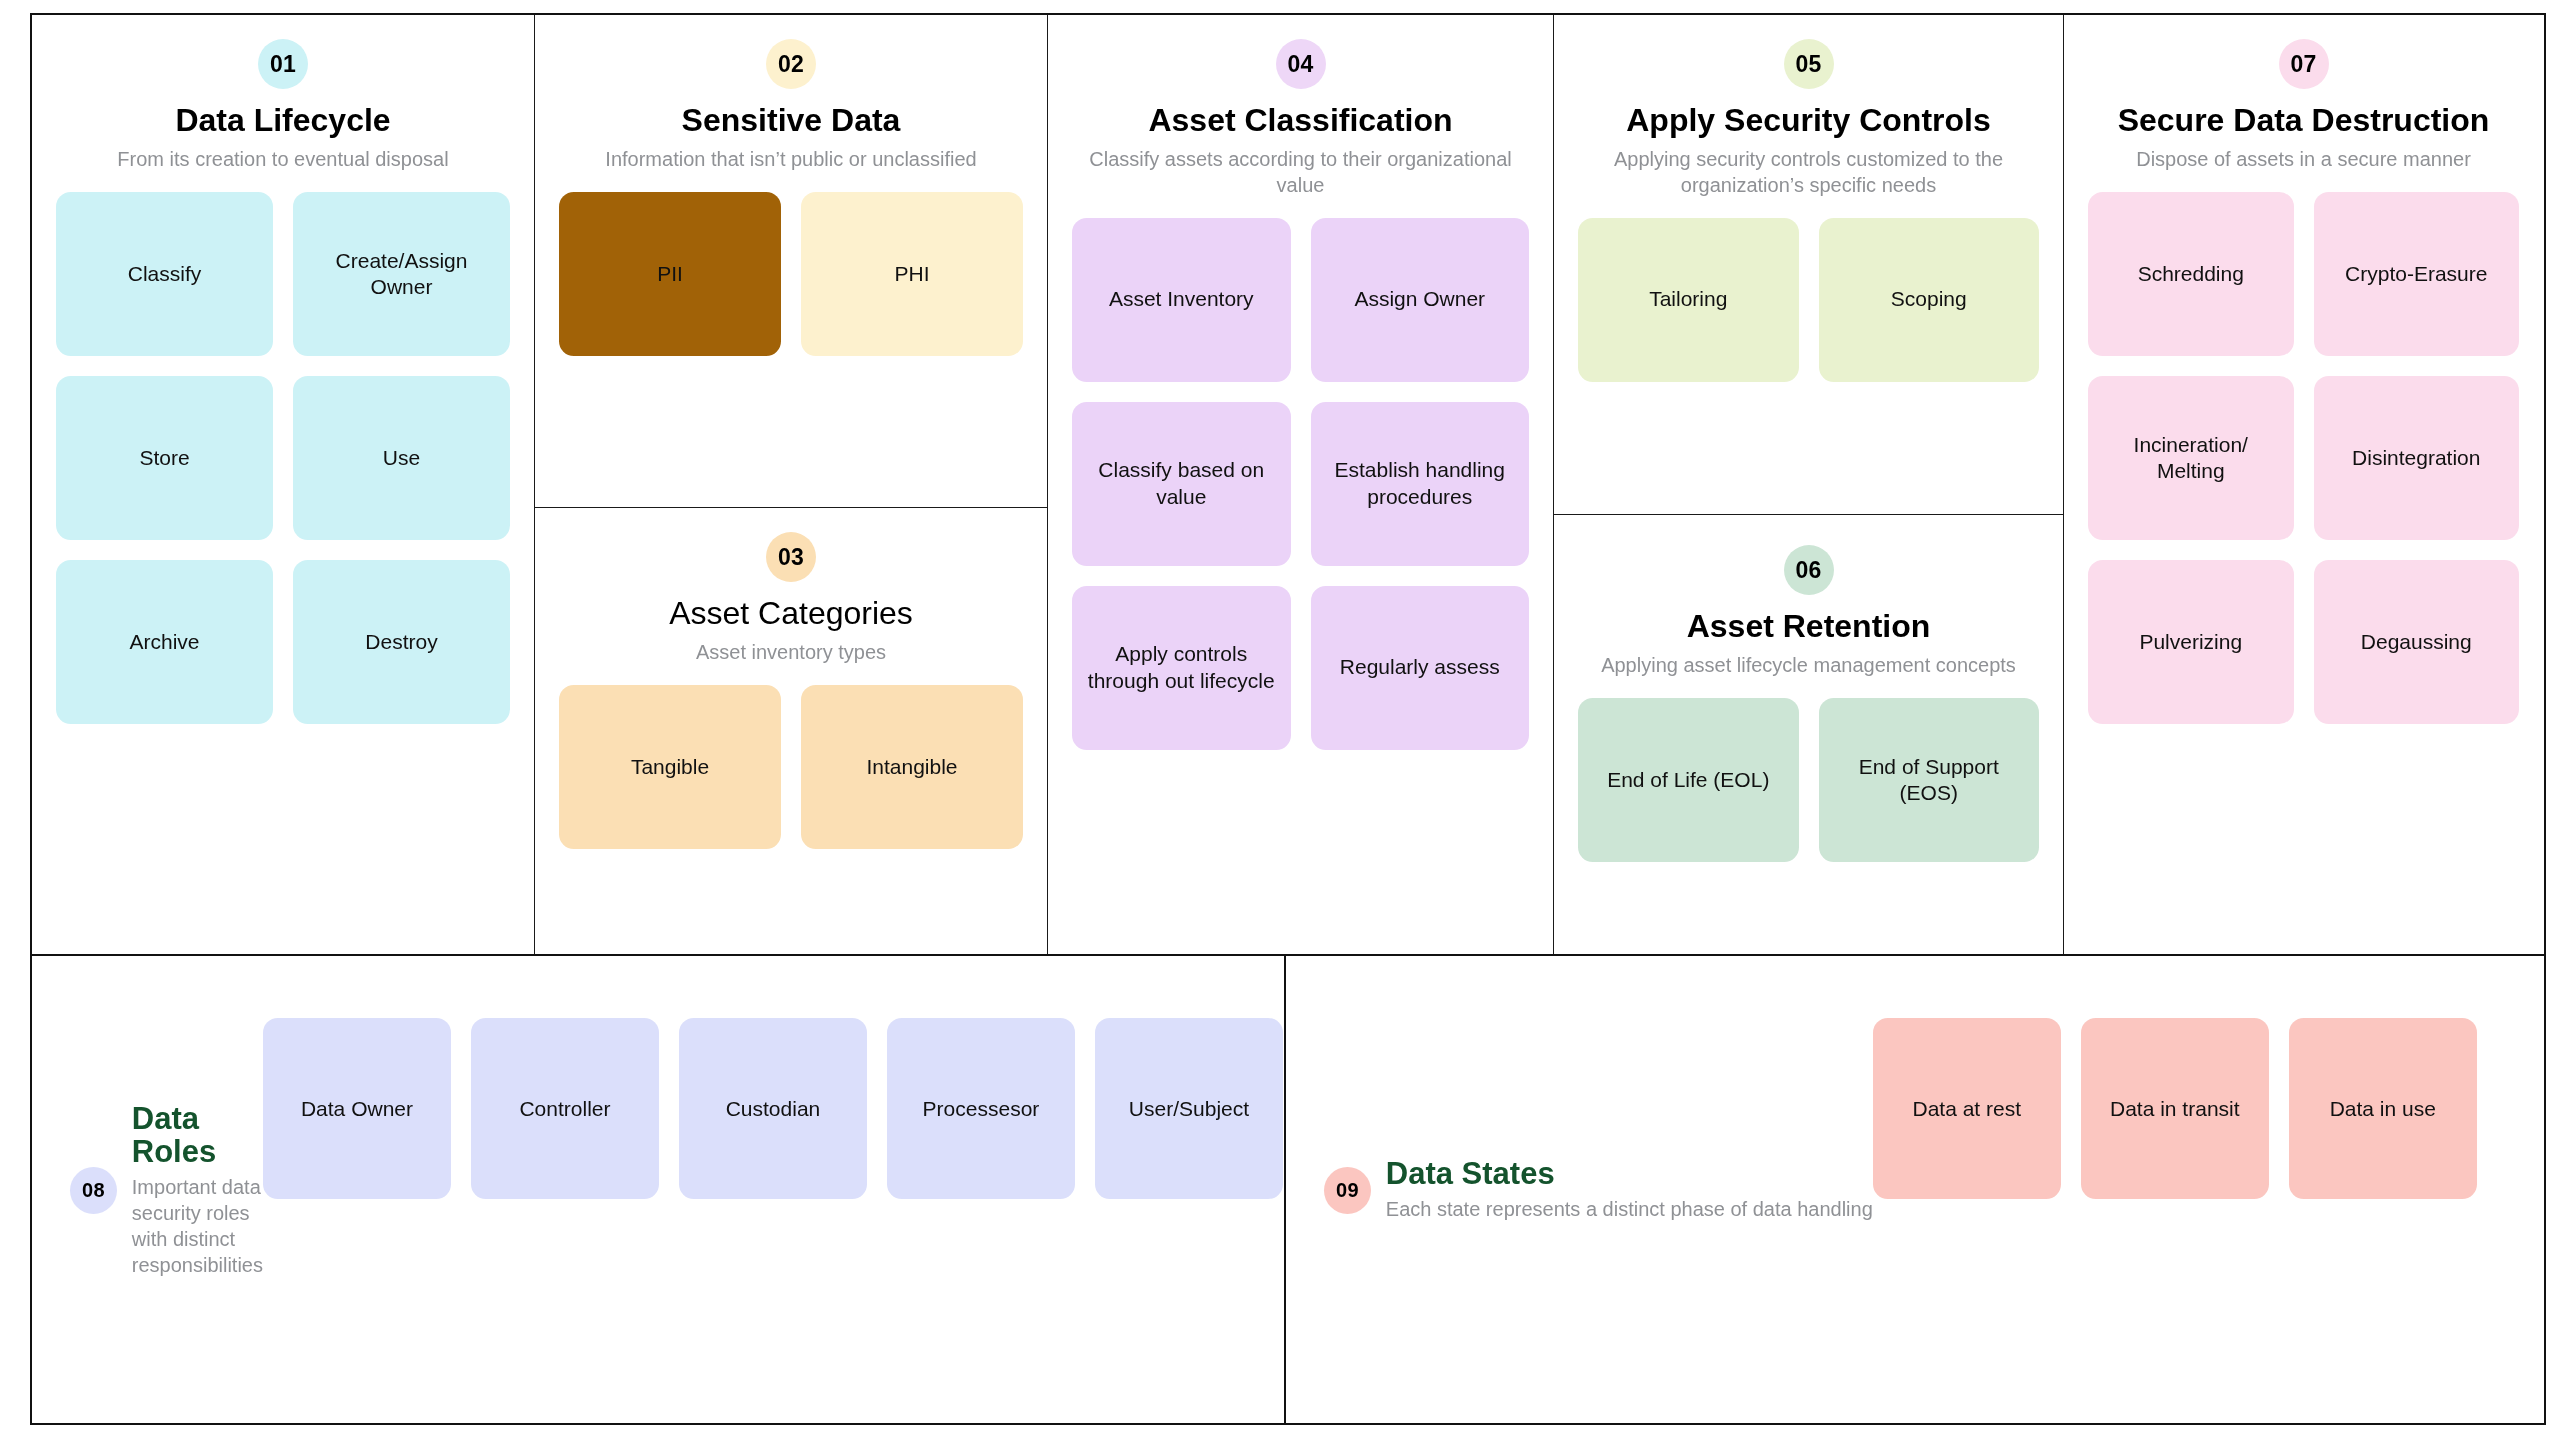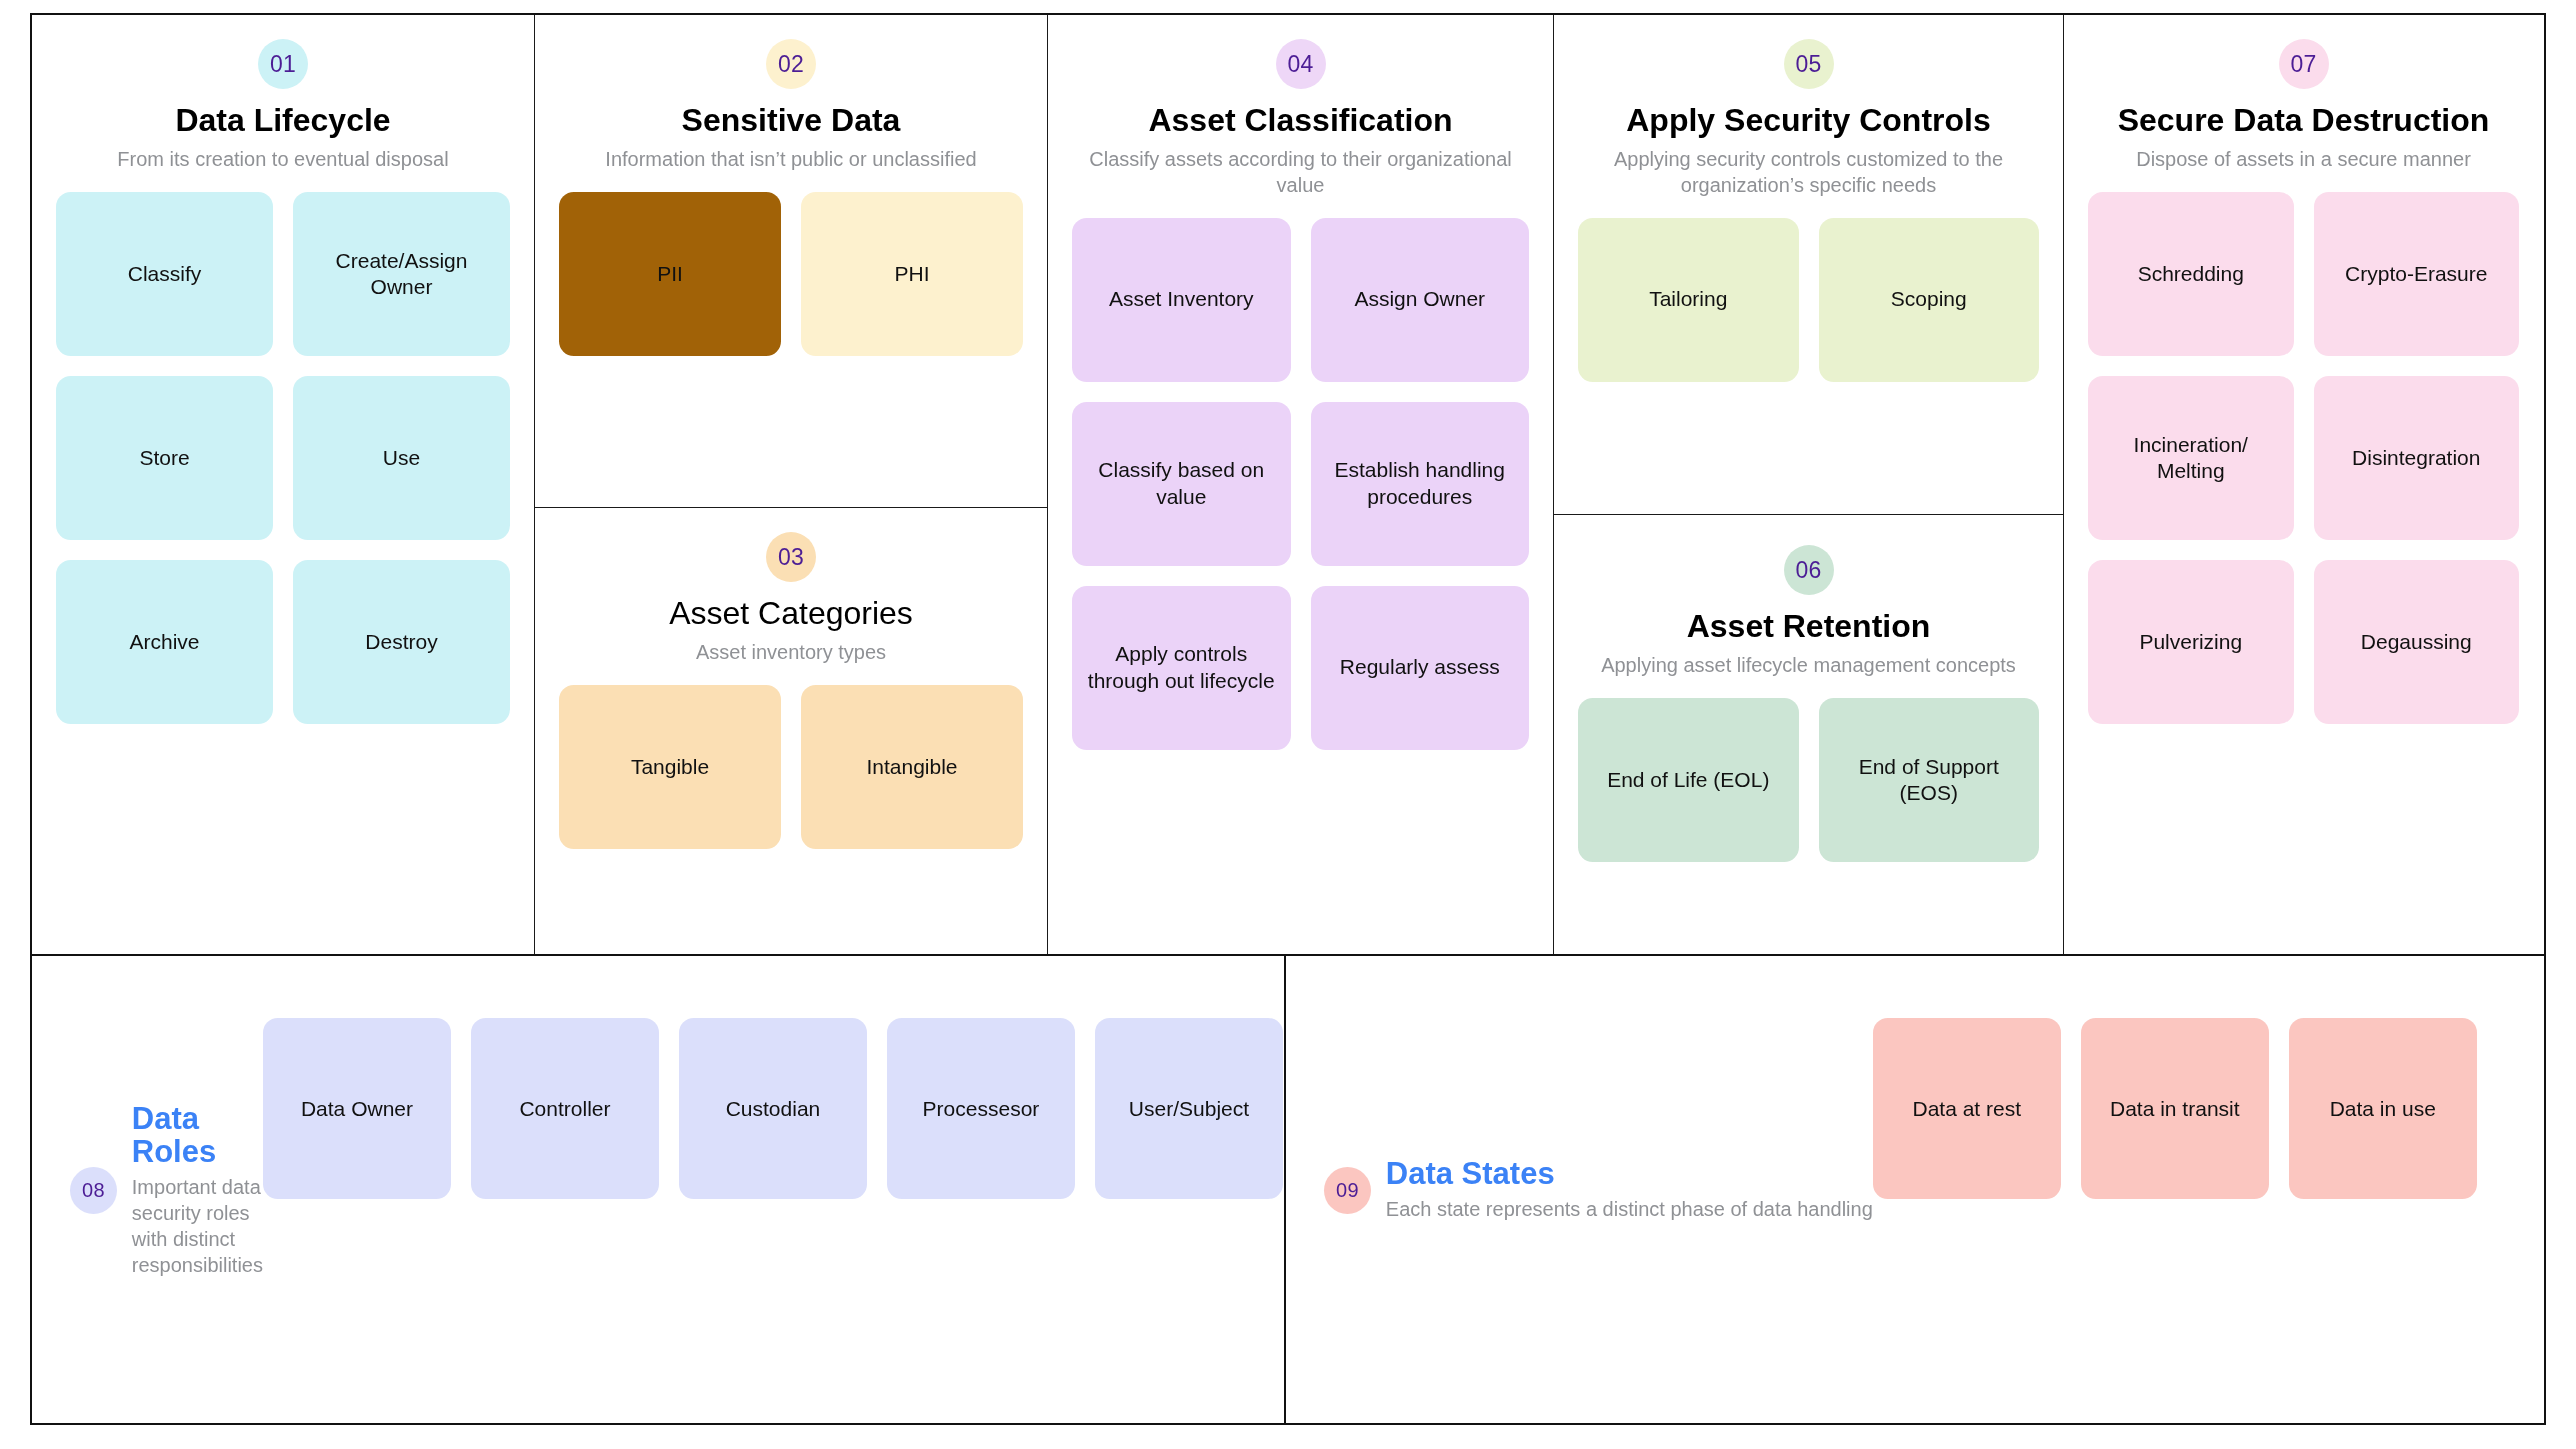--- a/index.html
+++ b/index.html
@@ -47,22 +47,22 @@
     padding: 24px 24px 23px 24px;
     overflow: hidden;
   }
   .panel.split-top { border-bottom: 1.3px solid #1a1a1a; }
 
   .bubble {
     width: 50px; height: 50px;
     border-radius: 50%;
     display: flex; align-items: center; justify-content: center;
     font-size: 23px;
-    font-weight: normal;
-    color: #4c1d95;
+    font-weight: bold;
+    color: #000000;
     letter-spacing: 0.3px;
     flex: none;
   }
   .panel-title {
     margin-top: 13.4px;
     font-size: 32px;
     font-weight: bold;
     color: #000000;
     text-align: center;
     line-height: 1.1;
@@ -134,21 +134,21 @@
     align-items: center;
   }
   .wide-head .bubble {
     width: 47px; height: 47px;
     grid-row: 1 / span 2;
     font-size: 20px;
   }
   .wide-title {
     font-size: 31px;
     font-weight: bold;
-    color: #3b82f6;
+    color: #14532d;
     line-height: 1.05;
     align-self: end;
   }
   .wide-sub {
     font-size: 20px;
     color: #8f9195;
     line-height: 1.3;
     margin-top: 5.4px;
     align-self: start;
   }

